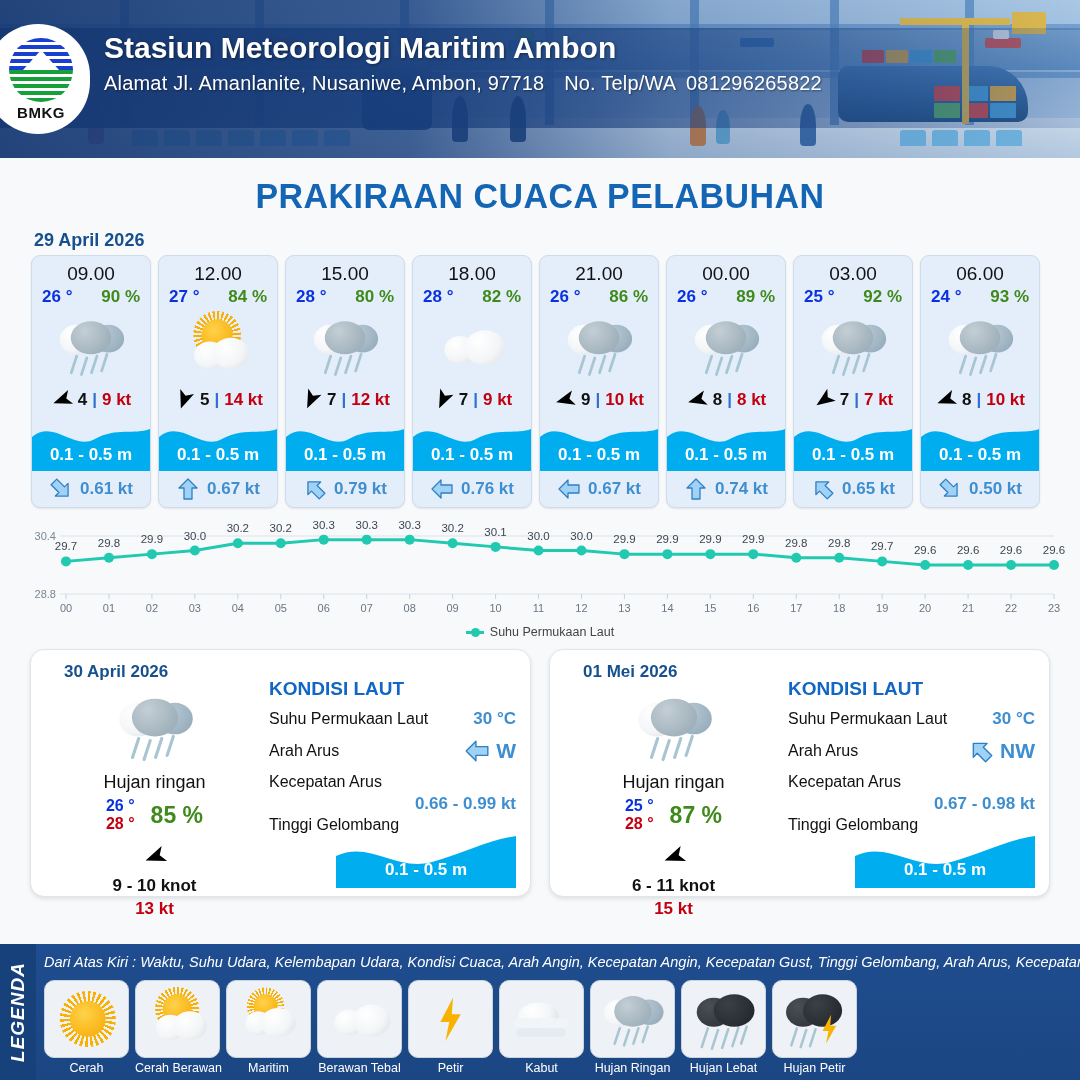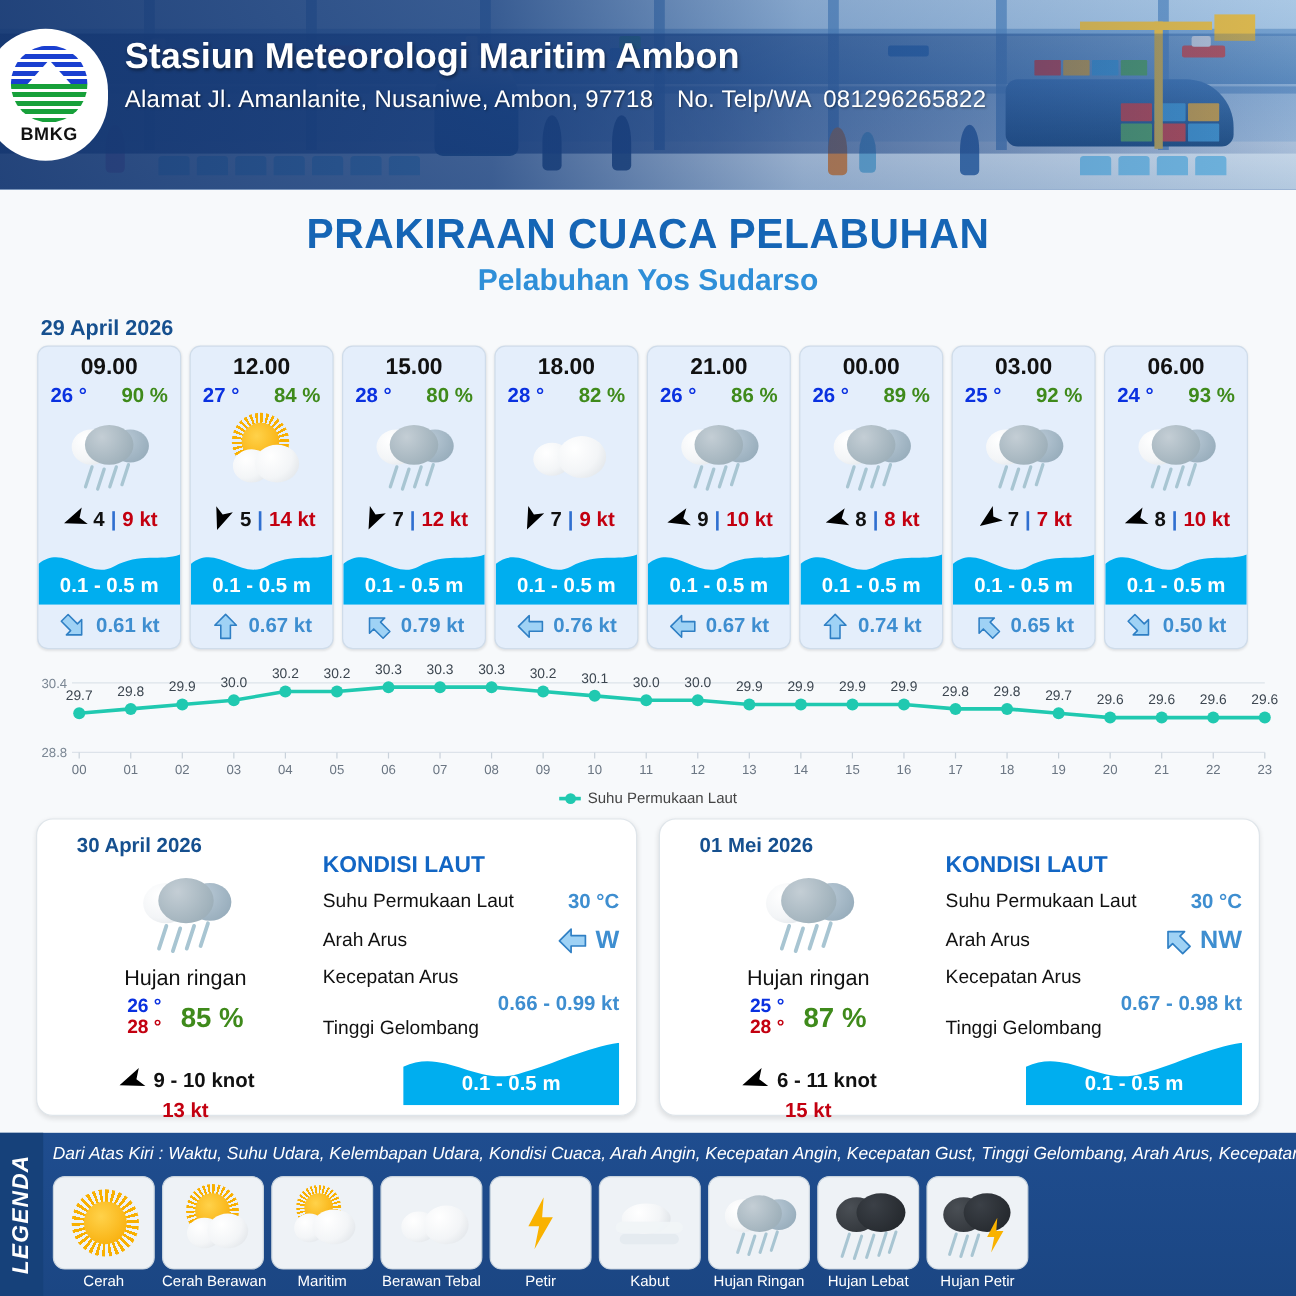--- a/index.html
+++ b/index.html
@@ -70,21 +70,21 @@
   .t3 .g2 { margin-left:118px; }
 
   
   .day-label { margin:14px 0 4px 34px; font-size:18px; font-weight:bold; color:#16508f; }
   .cards { display:flex; gap:7px; padding:0 31px; }
   .card {
     width:120px; background:#e4eefb; border:1px solid #cfdcea; border-radius:9px;
     position:relative; overflow:hidden; box-shadow:0 1px 2px rgba(0,0,0,.09);
     display:flex; flex-direction:column;
   }
-  .c-time { text-align:center; font-size:19px; font-weight:bold; color:#111; padding-top:7px; }
+  .c-time { text-align:center; font-size:19px; font-weight:normal; color:#111; padding-top:7px; }
   .c-row { display:flex; justify-content:space-between; padding:2px 10px 0 10px; }
   .c-temp { font-size:17px; font-weight:bold; color:#0a31e0; }
   .c-hum { font-size:17px; font-weight:bold; color:#3f8a1b; }
   .c-icon { height:78px; display:flex; align-items:center; justify-content:center; }
   .c-wind { display:flex; align-items:center; justify-content:center; gap:5px; height:30px; }
   .c-wd { font-size:17px; font-weight:bold; color:#111; }
   .c-sep { color:#2f6fd0; font-size:17px; font-weight:bold; }
   .c-gust { font-size:17px; font-weight:bold; color:#c30010; }
   .wave-box { position:relative; height:54px; margin-top:2px; }
   .wave-svg { position:absolute; left:0; bottom:0; width:100%; height:54px; display:block; }
@@ -118,22 +118,22 @@
     box-shadow:0 2px 4px rgba(0,0,0,.10); height:248px; position:relative; padding:12px 33px; }
   .p-date { font-size:17px; font-weight:bold; color:#16508f; }
   .p-left { position:absolute; left:16px; top:34px; width:215px; text-align:center; }
   .p-ico { height:86px; display:flex; align-items:center; justify-content:center; }
   .p-cond { font-size:18px; color:#111; margin-top:2px; }
   .p-tr { display:flex; align-items:center; justify-content:center; gap:16px; margin-top:4px; }
   .p-temps { text-align:left; line-height:1.15; }
   .p-tmin { font-size:16px; font-weight:bold; color:#0a31e0; }
   .p-tmax { font-size:16px; font-weight:bold; color:#c30010; }
   .p-hum { font-size:23px; font-weight:bold; color:#3f8a1b; }
-  .p-wind { display:flex; align-items:center; justify-content:center; gap:7px; margin-top:22px;
-    font-size:17px; font-weight:bold; color:#111; }
+  .p-wind { display:flex; align-items:center; justify-content:center; gap:7px; margin-top:11px;
+    font-size:17px; font-weight:bold; color:#111;flex-direction:column; }
   .p-gust { font-size:17px; font-weight:bold; color:#c30010; margin-top:3px; }
   .p-right { position:absolute; left:238px; top:28px; right:14px; }
   .p-h { font-size:19px; font-weight:bold; color:#1266c4; margin-bottom:6px; }
   .p-line { display:flex; align-items:center; justify-content:space-between; margin-top:9px; }
   .p-k { font-size:16px; color:#111; }
   .p-v { font-size:17px; font-weight:bold; color:#3e8ed0; }
   .p-cur-row { display:flex; align-items:center; gap:6px; }
   .p-speed { text-align:right; font-size:17px; font-weight:bold; color:#3e8ed0; margin-top:3px; }
   .p-wave { position:relative; height:52px; margin-top:2px; }
   .p-wave-svg { position:absolute; right:0; bottom:0; width:180px; height:52px; }
@@ -238,21 +238,20 @@
     <div class="hdr-l3">
       <span style="margin-left:0">Alamat Jl. Amanlanite, Nusaniwe, Ambon, 97718</span>
       <span>No. Telp/WA</span>
       <span style="margin-left:5px">081296265822</span>
     </div>
   </div>
 </div>
 
 <div class="title-wrap">
   <div class="t1">PRAKIRAAN CUACA PELABUHAN</div>
-  <div class="t2">Pelabuhan Yos Sudarso</div>
 </div>
 
 <div class="day-label">29 April 2026</div>
 <div class="cards" id="cards">
     <div class="card">
       <div class="c-time">09.00</div>
       <div class="c-row">
         <span class="c-temp">26 °</span>
         <span class="c-hum">90 %</span>
       </div>

